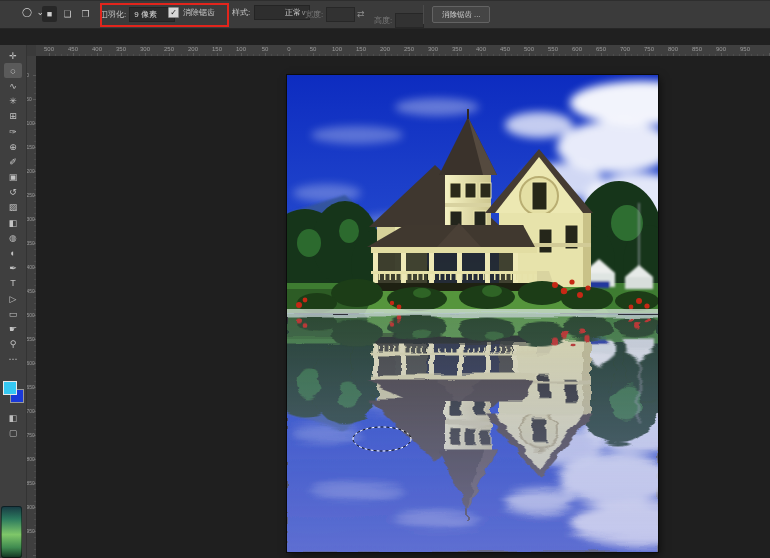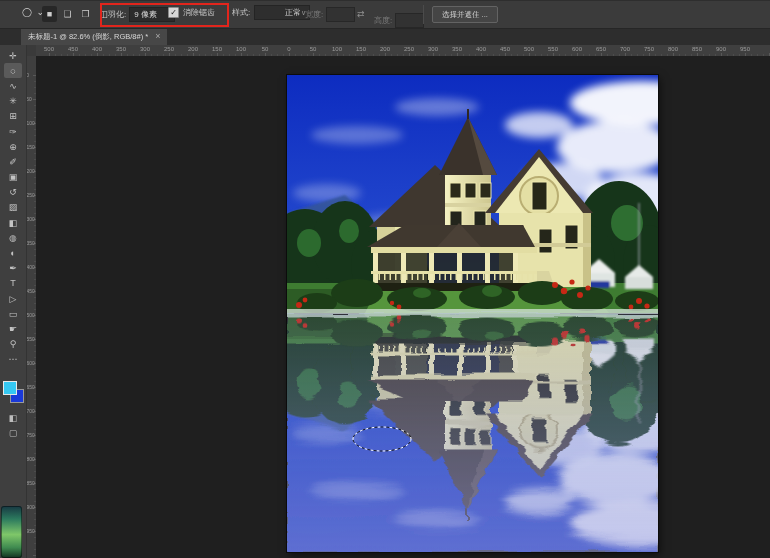--- a/index.html
+++ b/index.html
@@ -117,30 +117,24 @@
     </span>
 
     <span id="swap-icon">⇄</span>
 
     <span id="height-wrap" class="ob-item dim">
       <span>高度:</span>
       <span class="mini-input"></span>
     </span>
 
     <span id="ob-sep"></span>
-    <span id="select-mask-btn">选择并遮住 ...</span>
+    <span id="select-mask-btn">消除锯齿 ...</span>
   </div>
   <div id="annotation-highlight" style="border-color: rgb(226, 37, 28);"></div>
 
-  <div id="tab-bar">
-    <div id="doc-tab">
-      <span class="title">未标题-1 @ 82.6% (倒影, RGB/8#) *</span>
-      <span class="close">×</span>
-    </div>
-  </div>
 
   <div id="ruler-corner"></div>
   <div id="h-ruler">
       <span class="h-lab" style="left: 13px;">500</span>
       <span class="h-lab" style="left: 37px;">450</span>
       <span class="h-lab" style="left: 61px;">400</span>
       <span class="h-lab" style="left: 85px;">350</span>
       <span class="h-lab" style="left: 109px;">300</span>
       <span class="h-lab" style="left: 133px;">250</span>
       <span class="h-lab" style="left: 157px;">200</span>

